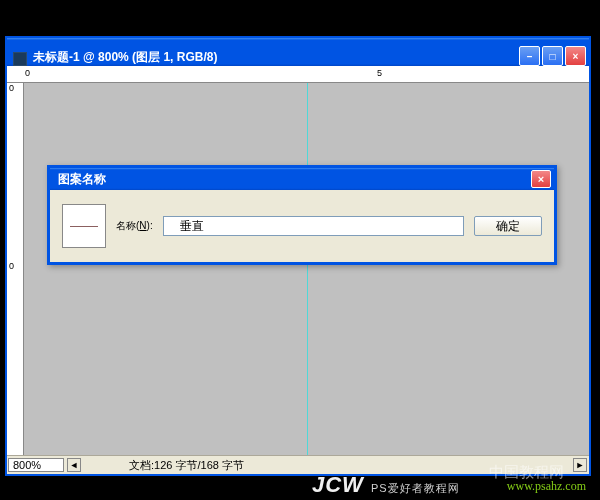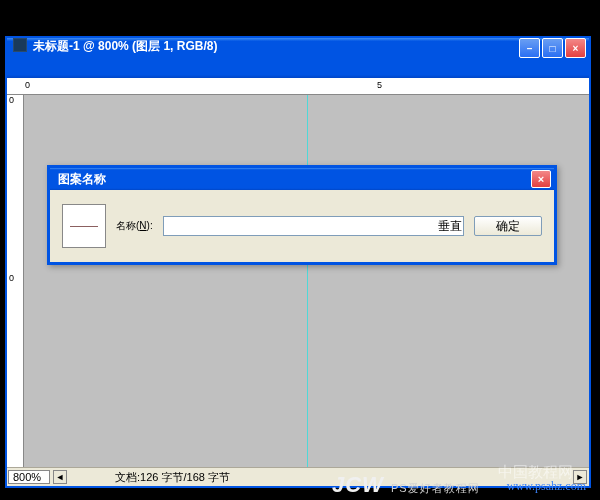--- a/index.html
+++ b/index.html
@@ -12,24 +12,24 @@
   overflow: hidden;
   position: relative;
 }
 .outer-frame {
   position: absolute;
   top: 36px; left: 5px;
   width: 586px;
   border: 2px solid #0054e3;
 }
 .titlebar {
-  height: 40px;
+  height: 28px;
   background: linear-gradient(to bottom, #3e8cf3 0%, #0054e3 8%, #0054e3 92%, #0046c7 100%);
   display: flex;
-  align-items: flex-start;
+  align-items: flex-end;
   color: #fff;
   font-weight: bold;
   padding-left: 6px;
 }
 .titlebar .app-icon {
   width: 14px; height: 14px;
   background: #1a3a5c;
   margin-right: 6px;
   border: 1px solid #2a4a6c;
 }
@@ -81,21 +81,21 @@
 }
 .statusbar {
   height: 19px;
   background: #ece9d8;
   border-top: 1px solid #aca899;
   display: flex;
   align-items: center;
   font-size: 11px;
 }
 .zoom-cell {
-  width: 42px; padding: 0 4px;
+  width: 56px; padding: 0 4px;
   background: #fff;
   border: 1px solid #888;
   margin: 1px;
 }
 .status-arrow {
   width: 14px; height: 14px;
   border: 1px solid #888;
   background: #ece9d8;
   margin: 0 2px;
   display: flex; align-items: center; justify-content: center;
@@ -143,53 +143,52 @@
 }
 .pattern-line {
   width: 28px; height: 1px;
   background: #8b6060;
 }
 .name-label { white-space: nowrap; font-size: 10px; }
 .name-label .hotkey { text-decoration: underline; }
 .name-input {
   flex: 1; height: 20px;
   border: 1px solid #7f9db9;
-  padding: 0 1px;
-  font-size: 12px;
-  text-align: right;
+  padding: 0 16px;
+  font-size: 12px;
 }
 .dlg-buttons {
   display: flex; flex-direction: column; gap: 4px;
 }
 .dlg-btn {
   width: 68px; height: 20px;
   background: linear-gradient(#fff,#ece9d8);
   border: 1px solid #7f9db9;
   border-radius: 2px;
   font-size: 12px;
   display: flex; align-items: center; justify-content: center;
 }
 .watermark1 {
   position: absolute;
   bottom: 6px; right: 14px;
-  color: #3b82f6;
+  color: #84cc16;
   font-size: 12px;
   font-family: SimSun, serif;
 }
 .watermark2 {
   position: absolute;
-  bottom: 18px; right: 27px;
+  bottom: 18px; right: 36px;
   color: rgba(255,255,255,0.55);
   font-size: 15px;
   font-family: SimSun, serif;
   margin-left: 15px;
 }
 .watermark3 {
   position: absolute;
-  bottom: 2px; left: 332px;
+  bottom: 2px; left: 312px;
   color: #f0f0f0;
   font-size: 22px;
   font-weight: bold;
   font-style: italic;
   letter-spacing: 1px;
 }
 </style>
 </head>
 <body>
 

